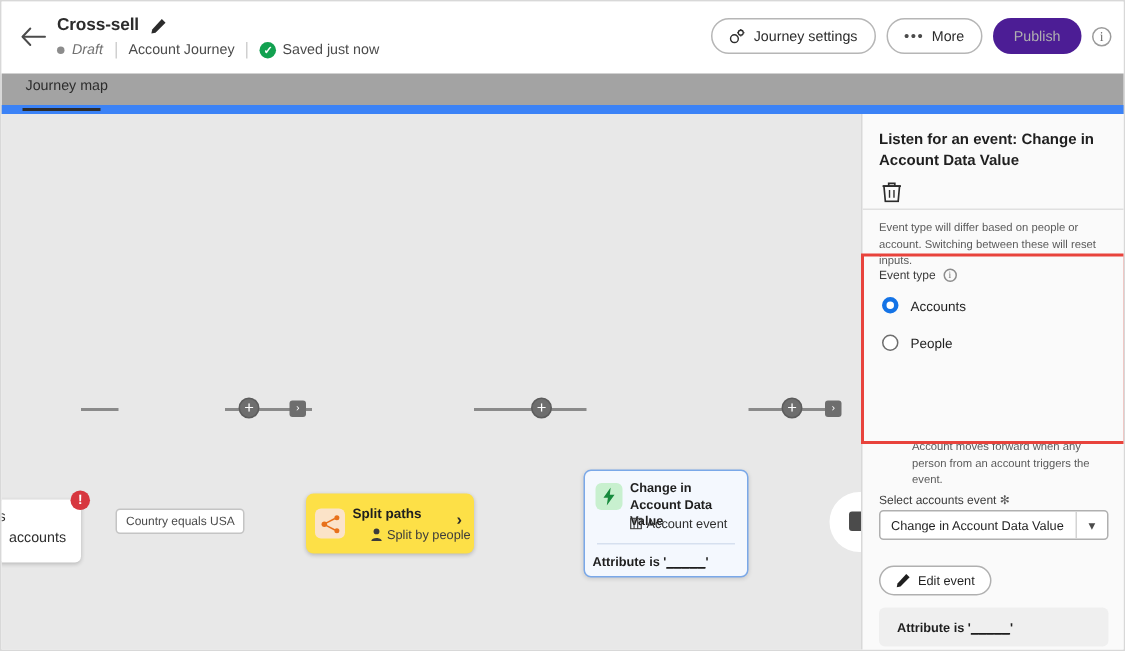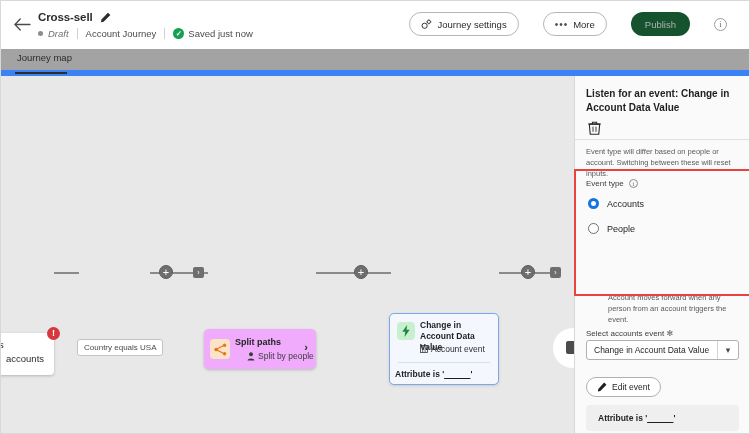--- a/index.html
+++ b/index.html
@@ -59,37 +59,37 @@
   .check-green {
     width: 11px; height: 11px; border-radius: 50%;
     background: #12a150;
     display: flex; align-items: center; justify-content: center;
     color: #fff; font-size: 7.5px; font-weight: bold;
     line-height: 1;
   }
 
   
   .hdr-right {
-    position: absolute; right: 24px; top: 11px;
-    display: flex; align-items: center; gap: 24px; justify-content: center;
+    position: absolute; right: 10px; top: 11px;
+    display: flex; align-items: center; gap: 7px; justify-content: center;
   }
   .btn {
     height: 24px;
     border: 1px solid #b6b6b6;
     border-radius: 12px;
     background: #fff;
     display: flex; align-items: center; gap: 5px;
     padding: 0 11px;
     font-size: 9.5px; color: #2c2c2c;
     cursor: pointer;
     white-space: nowrap;
   }
   .btn-publish {
     height: 24px; border: none; border-radius: 12px;
-    background: #14532d; color: #b0b0b0;
+    background: #4c1d95; color: #b0b0b0;
     padding: 0 14px;
     display: flex; align-items: center;
     font-size: 9.5px; cursor: default;
   }
   .info-circle {
     width: 13px; height: 13px; border-radius: 50%;
     border: 1px solid #9b9b9b; color: #6e6e6e;
     font-size: 9px; line-height: 11px; text-align: center;
     font-family: "Liberation Serif", serif;
     cursor: pointer;
@@ -179,21 +179,21 @@
     display: flex; align-items: center;
     font-size: 8px; color: #4b4b4b;
     white-space: nowrap;
     cursor: pointer;
   }
 
   
   .node-split {
     position: absolute; left: 203px; top: 253px;
     width: 112px; height: 40px;
-    background: #f0abfc; border-radius: 5px;
+    background: #fde047; border-radius: 5px;
     box-shadow: 0 1px 3px rgba(0,0,0,.22);
     cursor: pointer;
   }
   .node-split::after {
     content: ""; position: absolute;
     left: 4px; right: 4px; bottom: -3px; height: 4px;
     background: #fff; border-radius: 0 0 5px 5px;
     box-shadow: 0 1px 2px rgba(0,0,0,.16);
     z-index: -1;
   }

